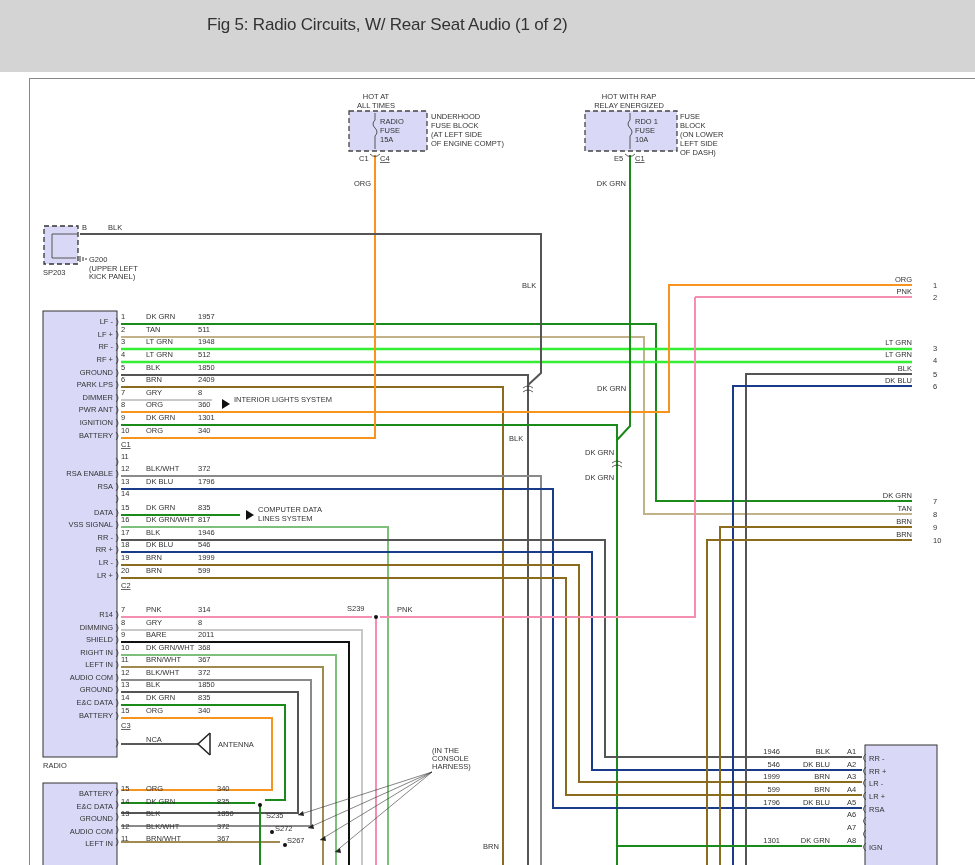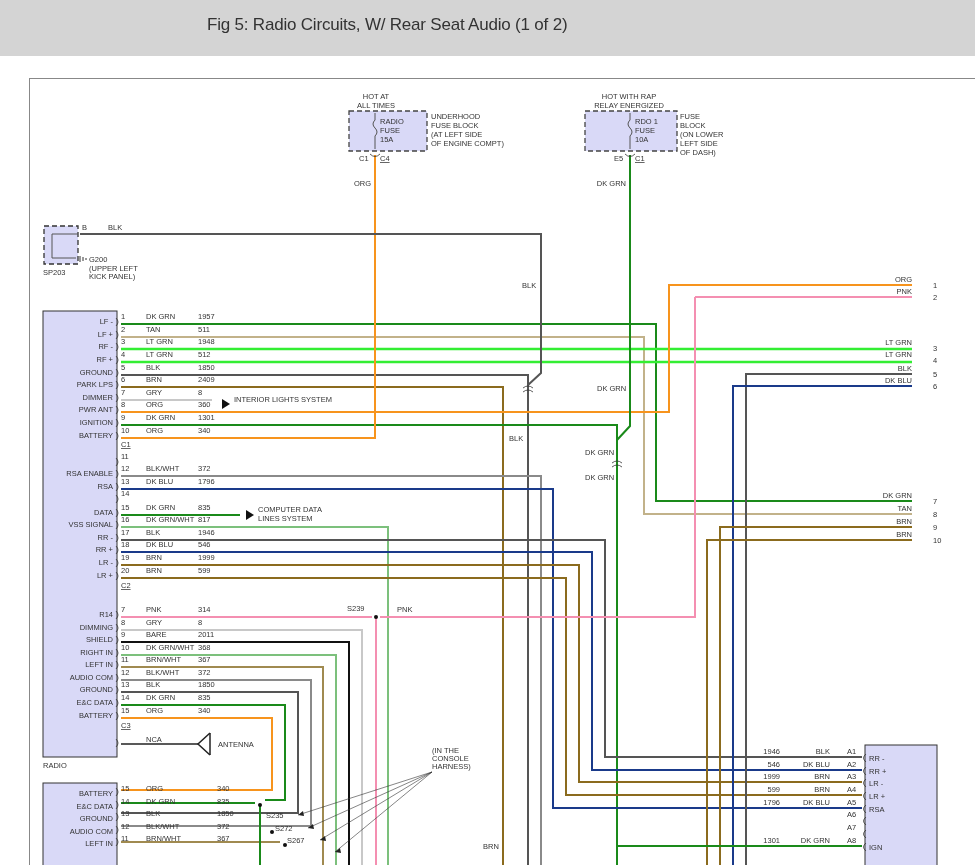--- a/index.html
+++ b/index.html
@@ -1,17 +1,17 @@
 <!DOCTYPE html>
 <html><head>
 <meta charset="utf-8">
 <style>
   html, body { margin:0; padding:0; background:#fff; }
   body { width:975px; height:865px; overflow:hidden; position:relative; font-family:"Liberation Sans", sans-serif; }
-  #header { position:absolute; left:0; top:0; width:975px; height:56px; background:#d4d4d4; }
+  #header { position:absolute; left:0; top:0; width:975px; height:72px; background:#d4d4d4; }
   #header .title { position:absolute; left:207px; top:15px; font-size:17px; color:#333; font-family:"Liberation Sans", sans-serif; letter-spacing:-0.2px; }
   #frame { position:absolute; left:29px; top:78px; width:946px; height:800px; border-left:1px solid #888; border-top:1px solid #888; }
   svg { position:absolute; left:0; top:0; }
   svg text { font-family:"Liberation Sans", sans-serif; font-size:7.5px; fill:#333; }
 </style>
 </head>
 <body>
 
 <div id="header">
   <span class="title">Fig 5: Radio Circuits, W/ Rear Seat Audio (1 of 2)</span>

